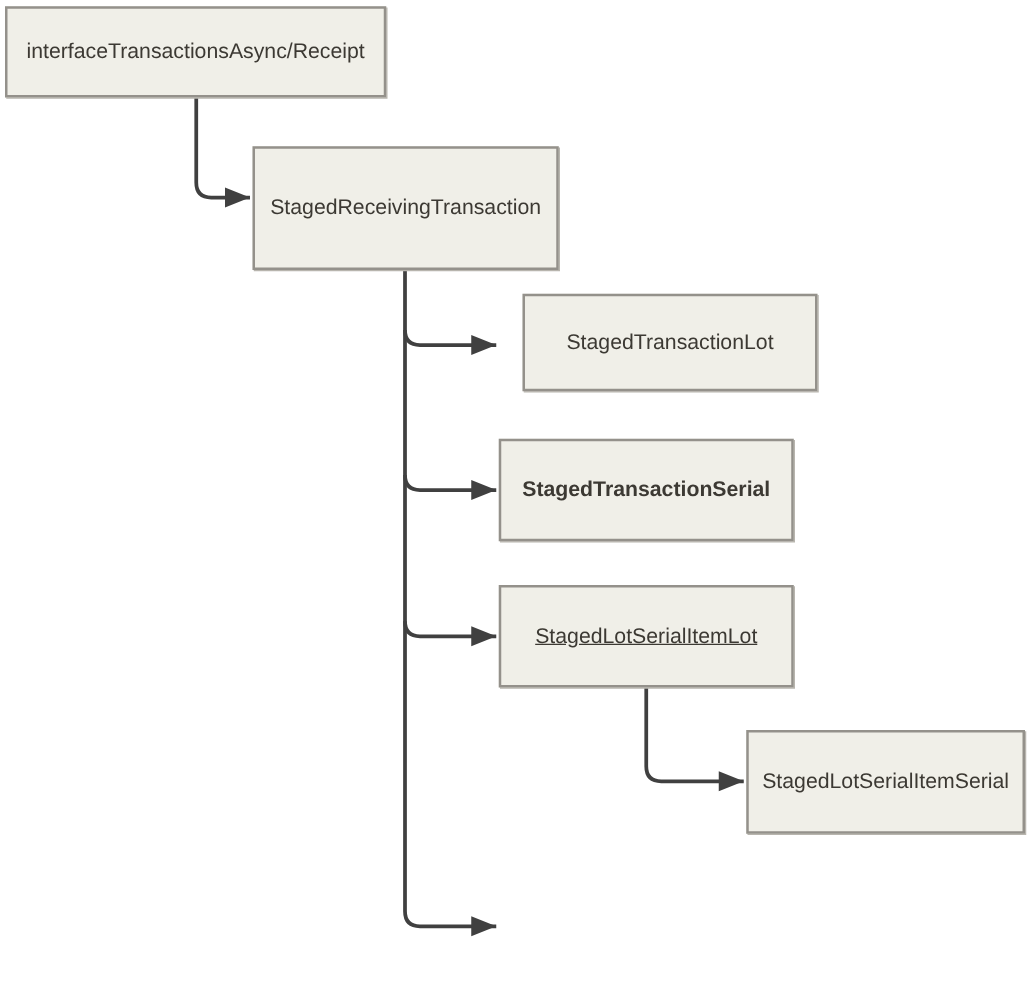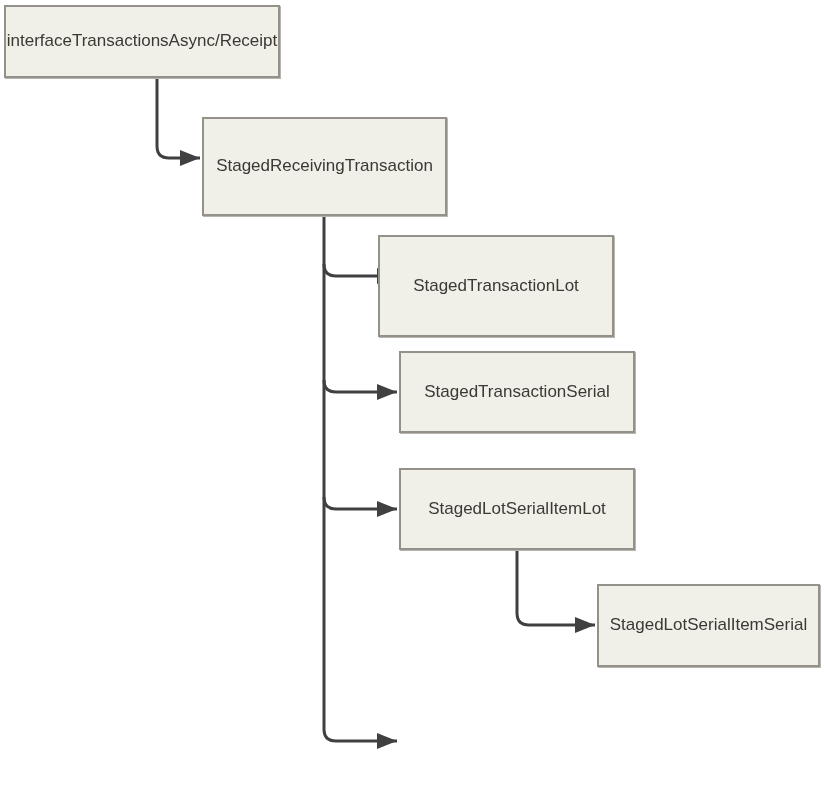--- a/index.html
+++ b/index.html
@@ -39,25 +39,25 @@
     justify-content: center;
     text-align: center;
     background: var(--node-fill);
     border: 2px solid var(--node-border);
     box-shadow: 1px 1px 0 var(--node-shadow);
     color: var(--text);
     font-size: 17px;
     line-height: 1.2;
     padding: 2px 4px;
   }
-  .n0 { left: 4px;   top: 5px;   width: 276px; height: 73px; text-align: center; }
+  .n0 { left: 4px;   top: 5px;   width: 305px; height: 73px; text-align: center; }
   .n1 { left: 202px; top: 117px; width: 245px; height: 99px; }
-  .n2 { left: 378px; top: 235px; width: 236px; height: 102px; }
-  .n3 { left: 399px; top: 351px; width: 236px; height: 82px; }
-  .n4 { left: 399px; top: 468px; width: 236px; height: 82px; }
+  .n2 { left: 418px; top: 235px; width: 236px; height: 78px; }
+  .n3 { left: 399px; top: 351px; width: 236px; height: 82px; font-weight: bold; }
+  .n4 { left: 399px; top: 468px; width: 236px; height: 82px; text-decoration: underline; }
   .n5 { left: 597px; top: 584px; width: 223px; height: 83px; }
   .n6 { left: 399px; top: 701px; width: 236px; height: 81px; }
 </style>
 </head>
 <body>
 
 <div class="canvas">
 
   <svg class="connectors" viewBox="0 0 824 785" xmlns="http://www.w3.org/2000/svg">
     <defs>

